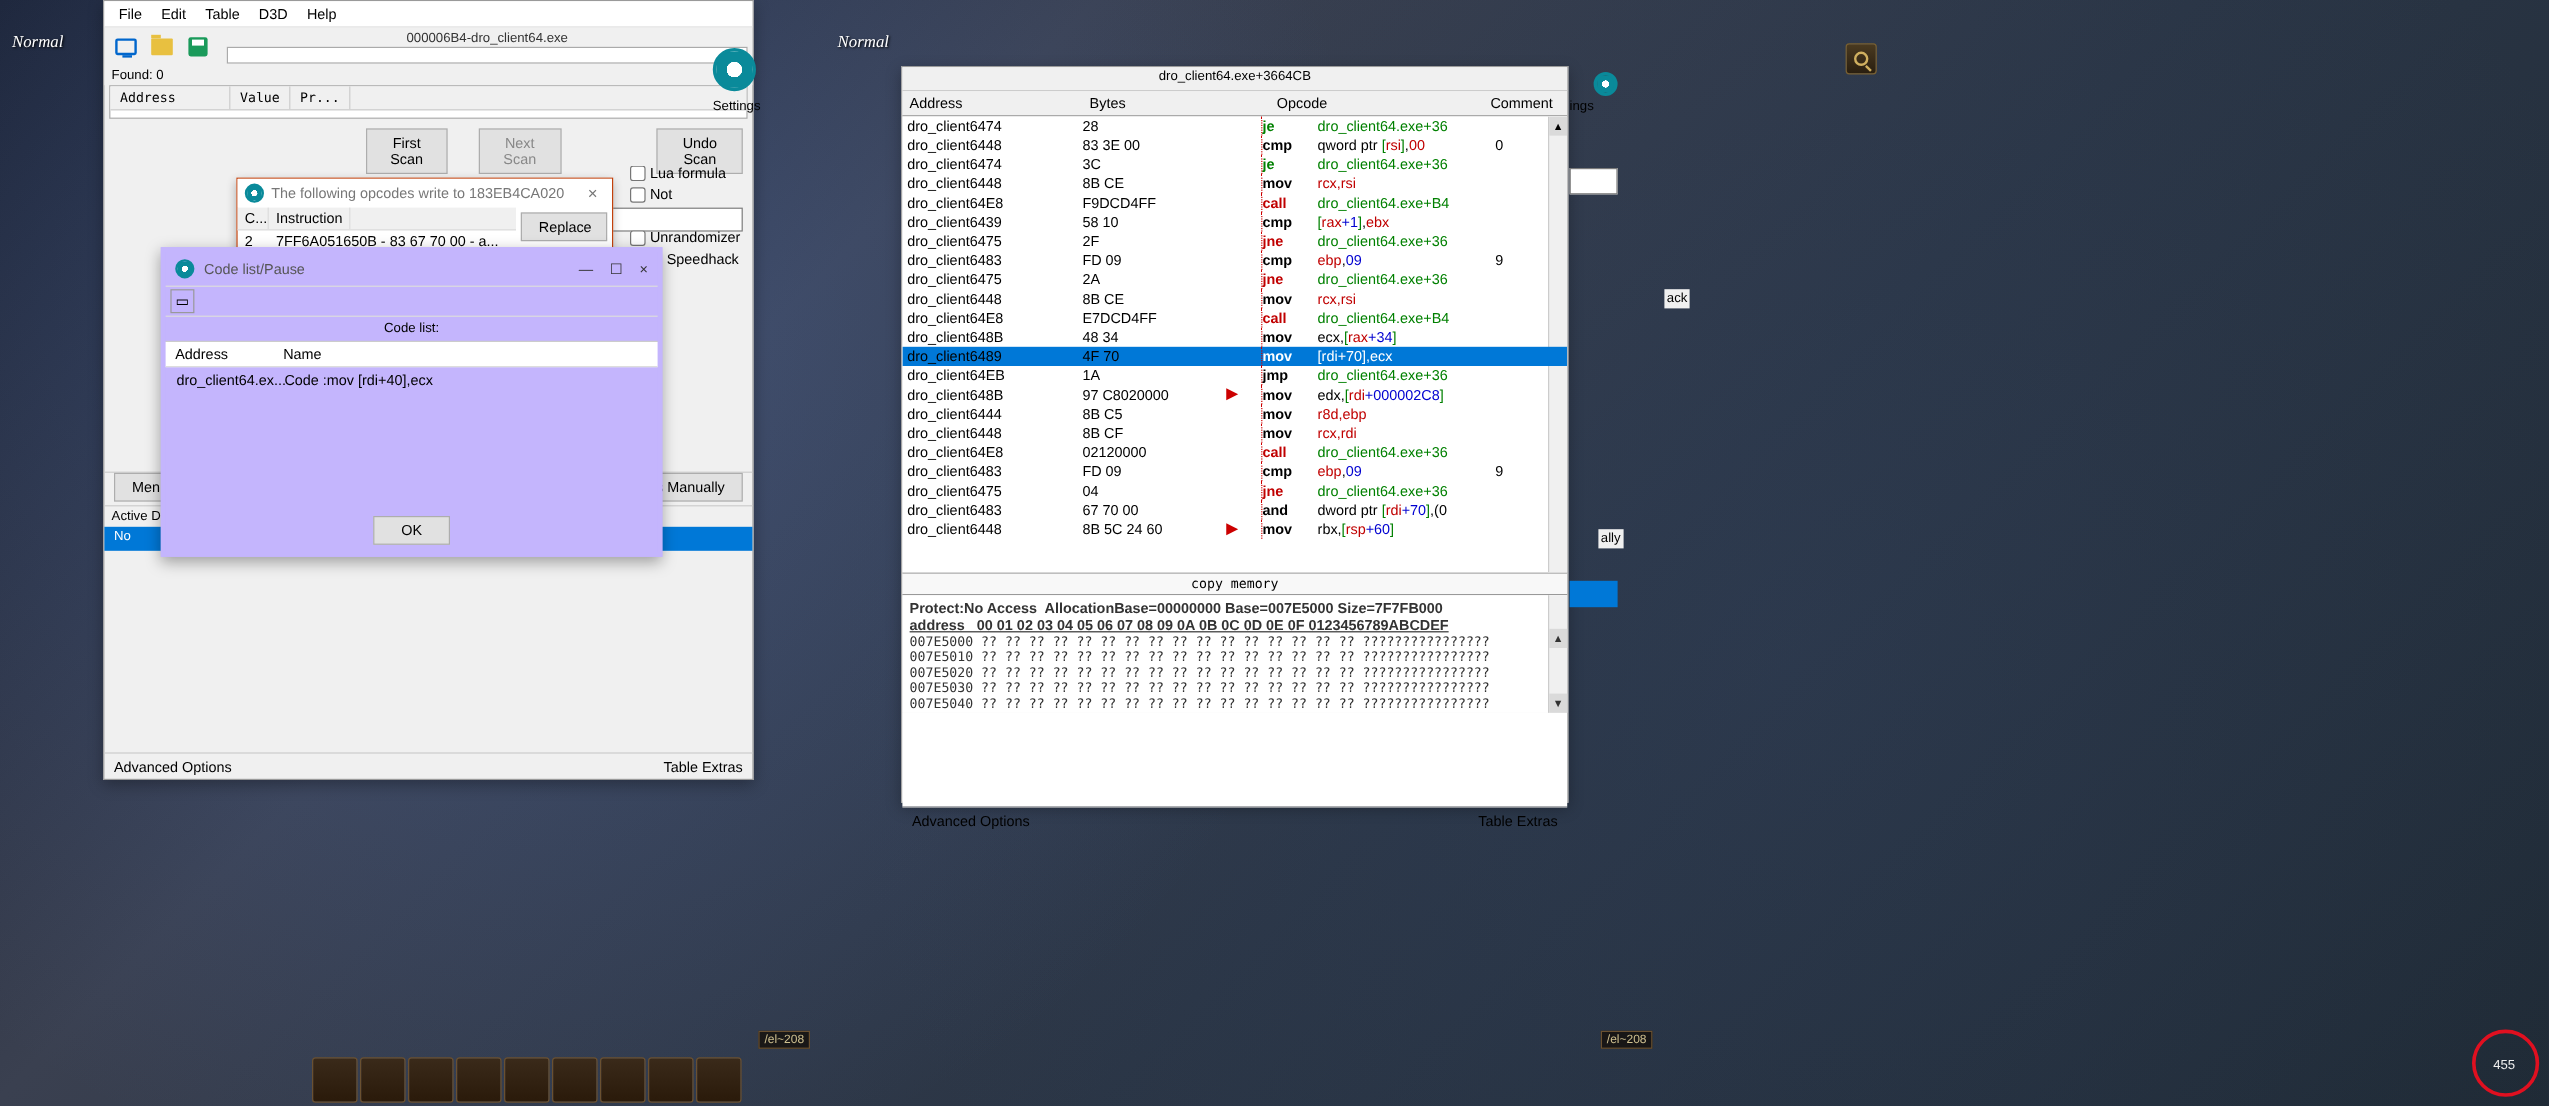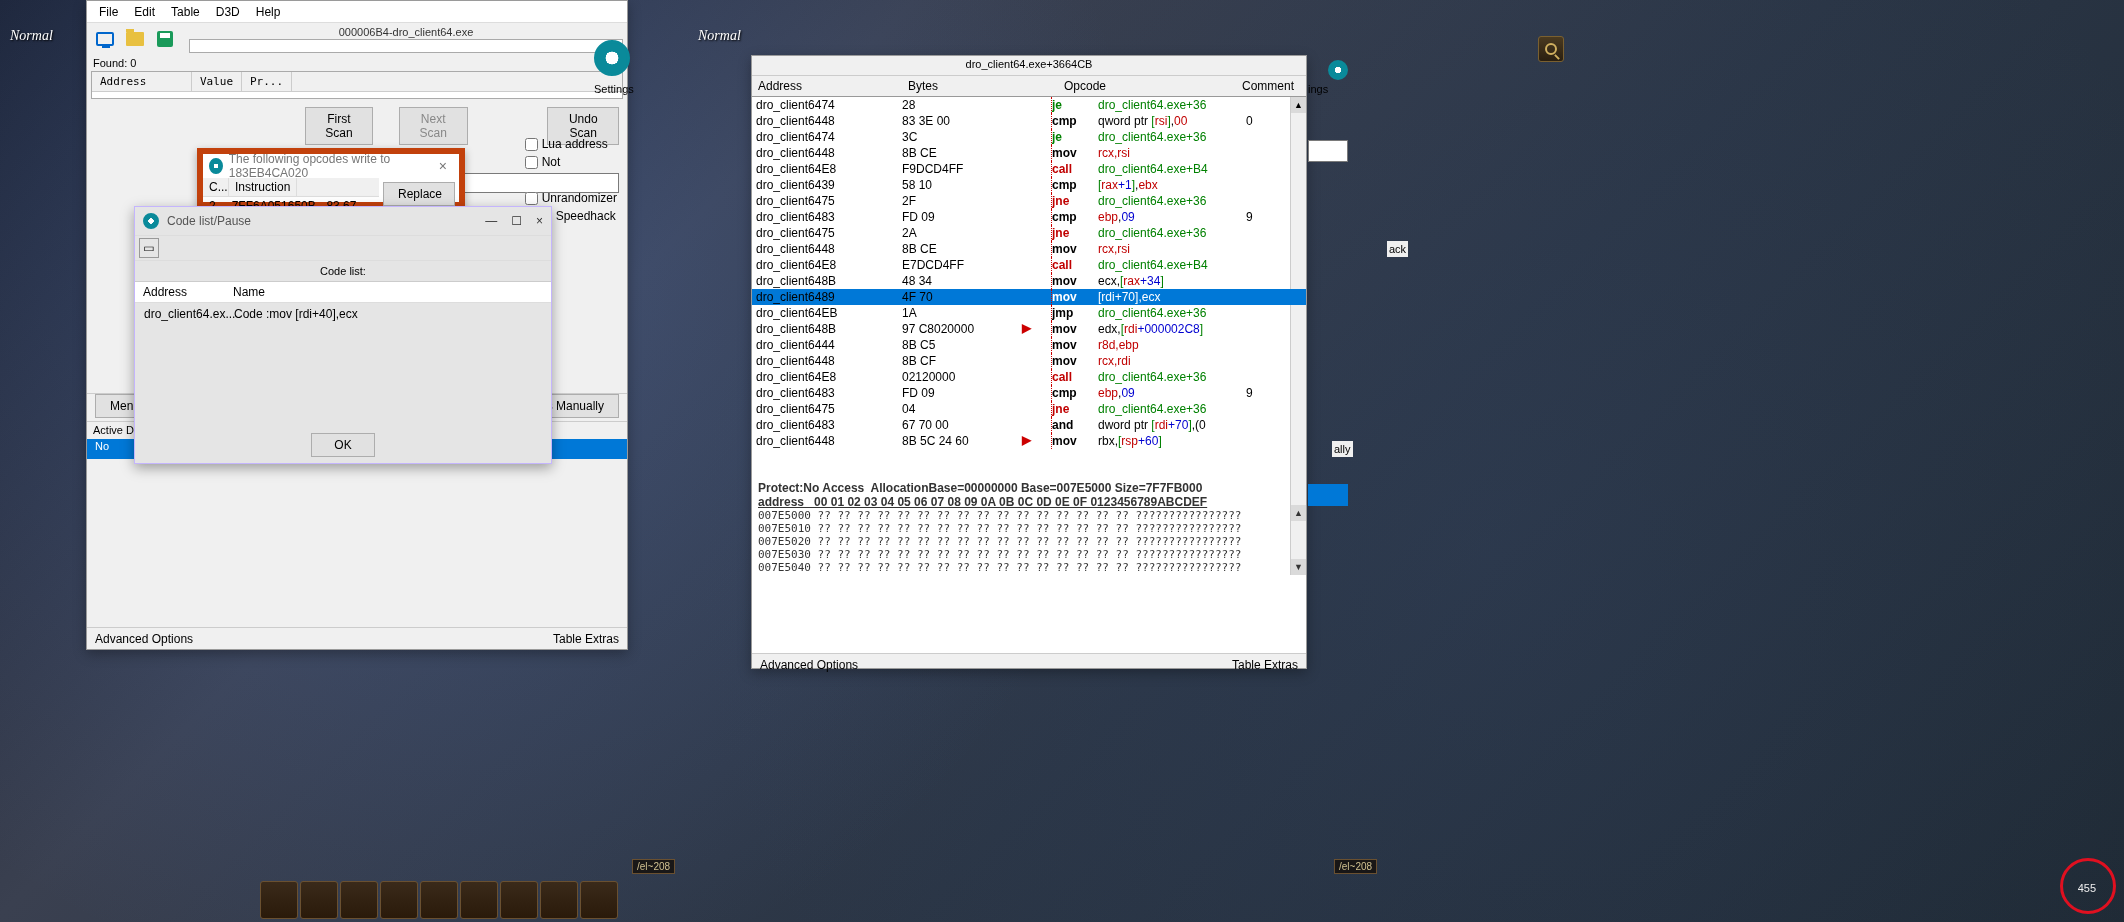--- a/index.html
+++ b/index.html
@@ -43,33 +43,33 @@
 .hex-row { display: flex; align-items: center; margin-top: 6px; margin-left: 210px; gap: 6px; }
 .hex-row input[type="text"] { flex: 1; border: 1px solid #7a7a7a; padding: 2px 4px; height: 20px; }
 .checkbox-col { position: absolute; right: 10px; top: 38px; display: flex; flex-direction: column; gap: 4px; font-size: 11px; }
 .checkbox-col label { display: flex; align-items: center; gap: 4px; }
 .bottom-bar2 { position: absolute; bottom: 46px; left: 0; right: 0; height: 24px; border-top: 1px solid #ccc; display: flex; align-items: center; padding: 0 8px; }
 .table-row-strip { position: absolute; bottom: 70px; left: 0; right: 0; height: 20px; background: #0078d7; }
 .active-lbl { position: absolute; bottom: 90px; left: 0; right: 0; height: 18px; border-top: 1px solid #ccc; padding: 2px 6px; font-size: 11px; }
 .footer { position: absolute; bottom: 0; left: 0; right: 0; height: 22px; border-top: 1px solid #ccc; display: flex; justify-content: space-between; align-items: center; padding: 0 8px; font-size: 11px; }
 
 
-.opcodes-popup { position: absolute; left: 197px; top: 148px; width: 268px; height: 60px; background: #fff; border: 6px solid #c2410c; box-shadow: 0 3px 8px rgba(0,0,0,0.3); z-index: 10; }
+.opcodes-popup { position: absolute; left: 197px; top: 148px; width: 314px; height: 60px; background: #fff; border: 1px solid #c2410c; box-shadow: 0 3px 8px rgba(0,0,0,0.3); z-index: 10; }
 .opcodes-title { height: 24px; display: flex; align-items: center; padding: 0 6px; gap: 6px; color: #777; background: #fff; }
 .opcodes-close { margin-left: auto; padding: 0 6px; cursor: default; font-size: 14px; }
 .opcodes-body { display: flex; }
 .opcodes-list { flex: 1; }
 .opcodes-list-header { display: flex; background: #f0f0f0; border-bottom: 1px solid #ddd; font-size: 11px; }
 .opcodes-list-header div { padding: 2px 6px; border-right: 1px solid #ddd; }
 .opcodes-list-row { display: flex; font-size: 11px; padding: 2px 0; }
 .opcodes-list-row div { padding: 0 6px; }
 .opcodes-btn-col { width: 80px; padding: 4px; }
 
 
-.codelist-popup { position: absolute; left: 134px; top: 206px; width: 418px; height: 258px; background: #e5e5e5; border: 1px solid #c4b5fd; box-shadow: 0 4px 12px rgba(0,0,0,0.35); z-index: 20; }
+.codelist-popup { position: absolute; left: 134px; top: 206px; width: 418px; height: 258px; background: #c4b5fd; border: 4px solid #c4b5fd; box-shadow: 0 4px 12px rgba(0,0,0,0.35); z-index: 20; }
 .codelist-title { height: 28px; display: flex; align-items: center; padding: 0 8px; gap: 8px; color: #555; }
 .codelist-title .win-btns { margin-left: auto; display: flex; gap: 14px; color: #333; }
 .codelist-toolbar { height: 26px; border-top: 1px solid #ddd; border-bottom: 1px solid #ddd; display: flex; align-items: center; padding: 0 4px; }
 .square-btn { width: 20px; height: 20px; border: 1px solid #999; display: flex; align-items: center; justify-content: center; }
 .codelist-label { text-align: center; padding: 4px; font-size: 11px; }
 .codelist-table { border-top: 1px solid #ccc; }
 .codelist-header { display: flex; background: #fff; border-bottom: 1px solid #ddd; font-size: 11px; }
 .codelist-header div { padding: 3px 8px; }
 .codelist-row { display: flex; font-size: 11px; padding: 2px 1px; }
 .codelist-row div { padding: 2px 8px; }
@@ -179,21 +179,21 @@
       <input type="checkbox" style="">
       <input type="text" style="">
     </div>
     <div style="margin-left:210px; margin-top:8px; font-size:11px;">
       <span>Scan Type</span>
       <span style="margin-left:4px; border-bottom:1px solid #999;">Exact Value</span>
     </div>
     <div class="checkbox-col">
       <label>
           <input type="checkbox" style="">
-          <span>Lua address</span>
+          <span>Lua formula</span>
         </label>
       <label>
           <input type="checkbox" style="">
           <span>Not</span>
         </label>
       <label style="margin-top:18px">
           <input type="checkbox" style="">
           <span>Unrandomizer</span>
         </label>
       <label>
@@ -459,20 +459,21 @@
       </div>
       <div class="asm-row">
         <div class="asm-addr">dro_client6448</div>
         <div class="asm-bytes">8B 5C 24 60</div>
         <div class="asm-flow"><span class="arrow-r">▶</span></div>
         <div class="asm-op"><span class="">mov</span></div>
         <div class="asm-operand">rbx,<span class="c-green">[</span><span class="c-red">rsp</span><span class="c-blue">+60</span><span class="c-green">]</span></div>
         <div class="asm-comment"></div>
       </div>
     </div>
+  <div class="copy-mem">copy memory</div>
   <div class="hex-view" id="hex-view"><b>Protect:No Access  AllocationBase=00000000 Base=007E5000 Size=7F7FB000</b>
 <b><u>address   00 01 02 03 04 05 06 07 08 09 0A 0B 0C 0D 0E 0F 0123456789ABCDEF</u></b>
 007E5000 ?? ?? ?? ?? ?? ?? ?? ?? ?? ?? ?? ?? ?? ?? ?? ?? ????????????????
 007E5010 ?? ?? ?? ?? ?? ?? ?? ?? ?? ?? ?? ?? ?? ?? ?? ?? ????????????????
 007E5020 ?? ?? ?? ?? ?? ?? ?? ?? ?? ?? ?? ?? ?? ?? ?? ?? ????????????????
 007E5030 ?? ?? ?? ?? ?? ?? ?? ?? ?? ?? ?? ?? ?? ?? ?? ?? ????????????????
 007E5040 ?? ?? ?? ?? ?? ?? ?? ?? ?? ?? ?? ?? ?? ?? ?? ?? ????????????????
 
     <div class="scrollbar-v">
       <div class="scroll-arrow">▲</div>

